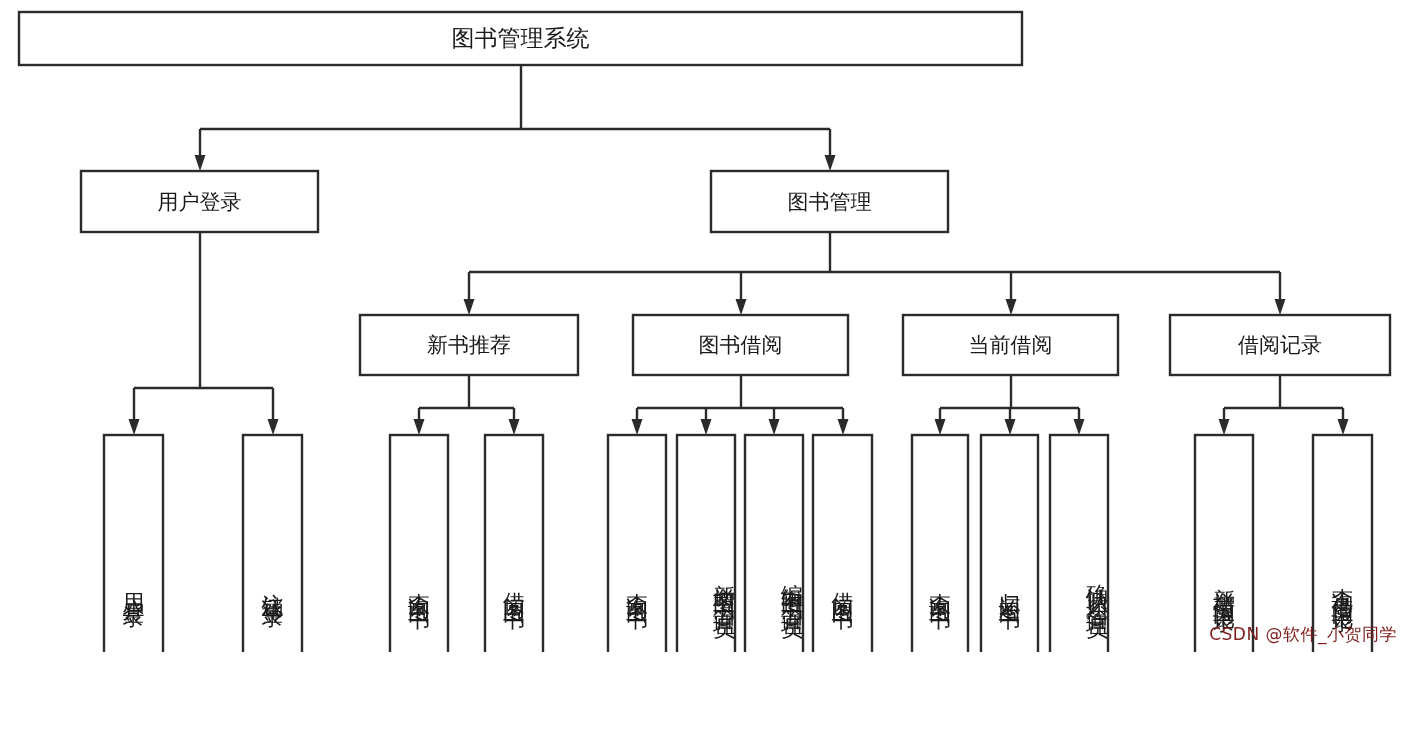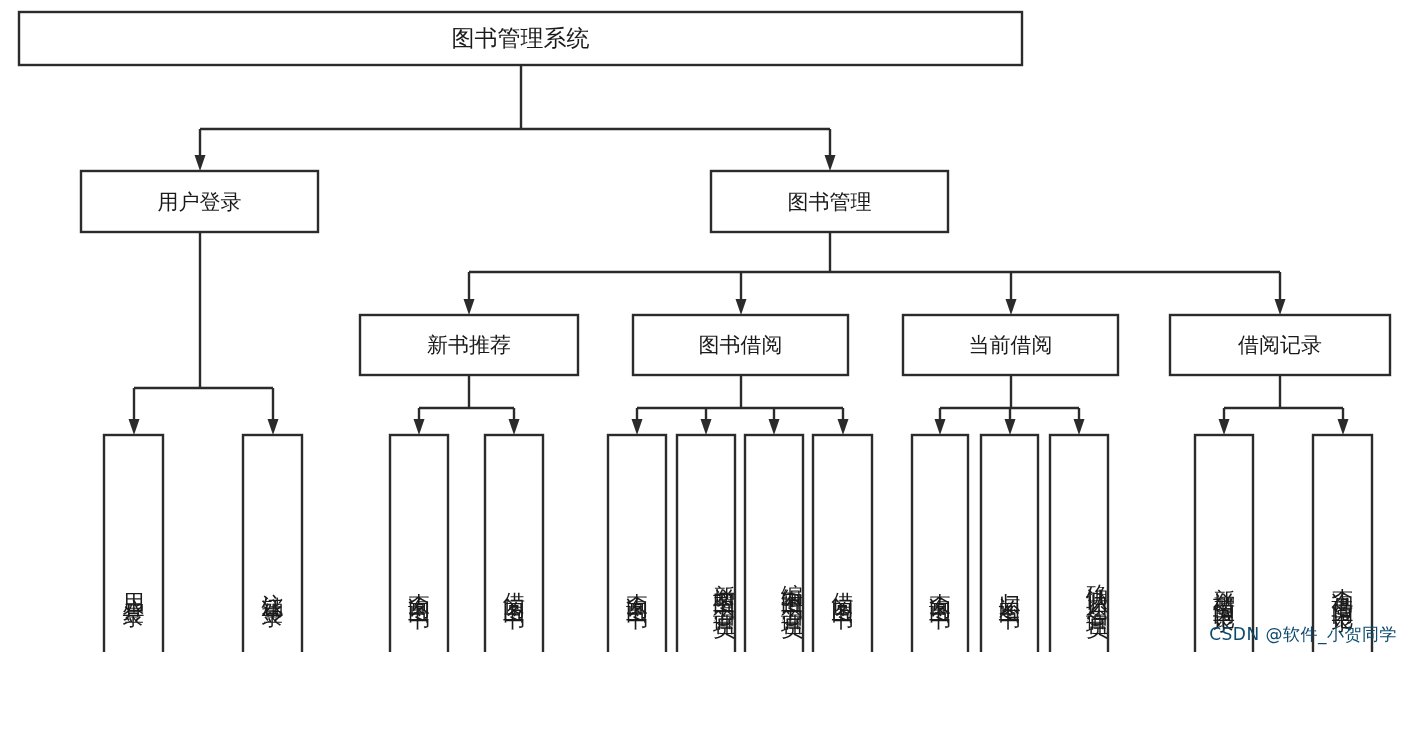--- a/index.html
+++ b/index.html
@@ -66,21 +66,21 @@
   }
   .leaf-label.center {
     align-items: center;
   }
   .watermark {
     position: absolute;
     right: 8px;
     bottom: 6px;
     font-family: "DejaVu Sans", "Liberation Sans", sans-serif;
     font-size: 17px;
-    color: #0c4a6e;
+    color: #7f1d1d;
     white-space: nowrap;
     letter-spacing: 0.5px;
   }
 </style>
 </head>
 <body>
 
 <div id="page">
 
   <svg id="diagram-svg" viewBox="0 0 1405 747" xmlns="http://www.w3.org/2000/svg">

